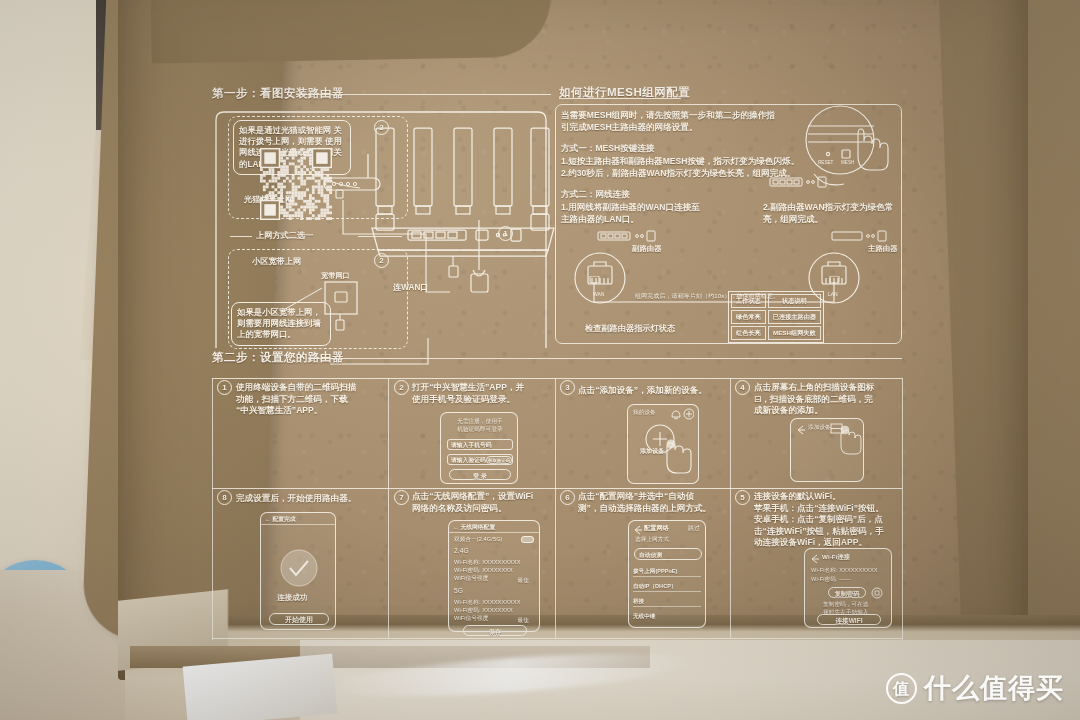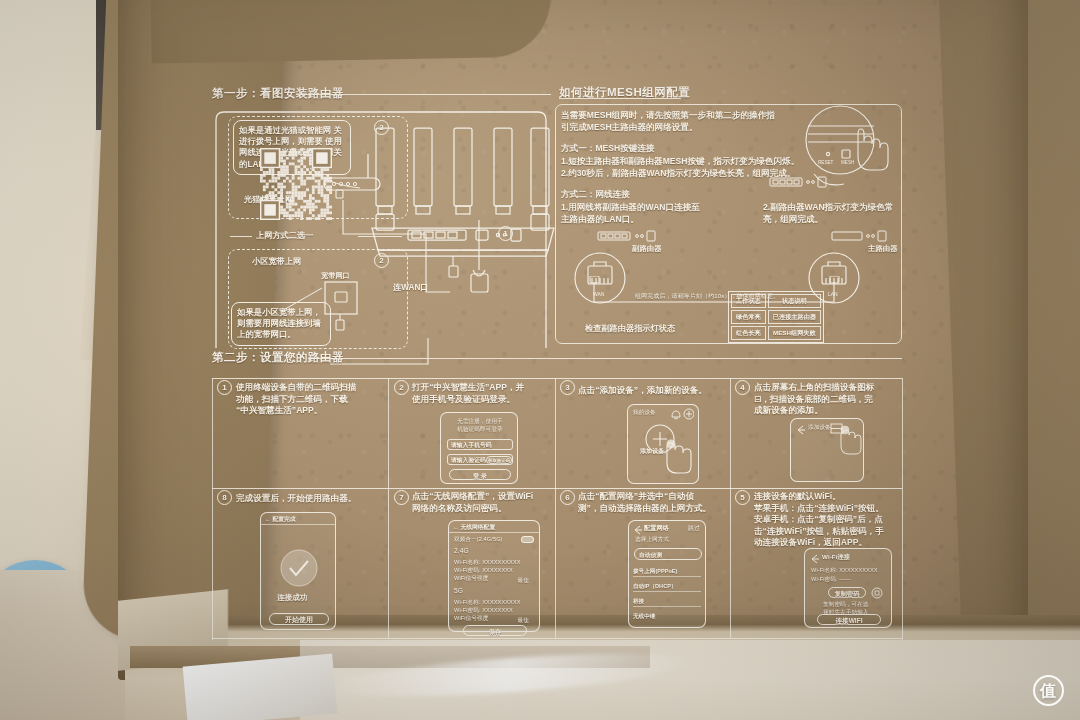--- a/index.html
+++ b/index.html
@@ -902,15 +902,16 @@
       <div class="txt" style="left:16px; top:80px; font-size:7.6px;">连接成功</div>
       <div class="pill" style="left:8px; top:100px; width:60px; height:12px; line-height:12px; font-size:7px;">开始使用</div>
     </div>
 
   </div>
 
   <div class="vignette"></div>
 
   <div class="wm">
     <span class="wm-badge">值</span>
+    <span>什么值得买</span>
   </div>
 
 </div>
 
 </body></html>

